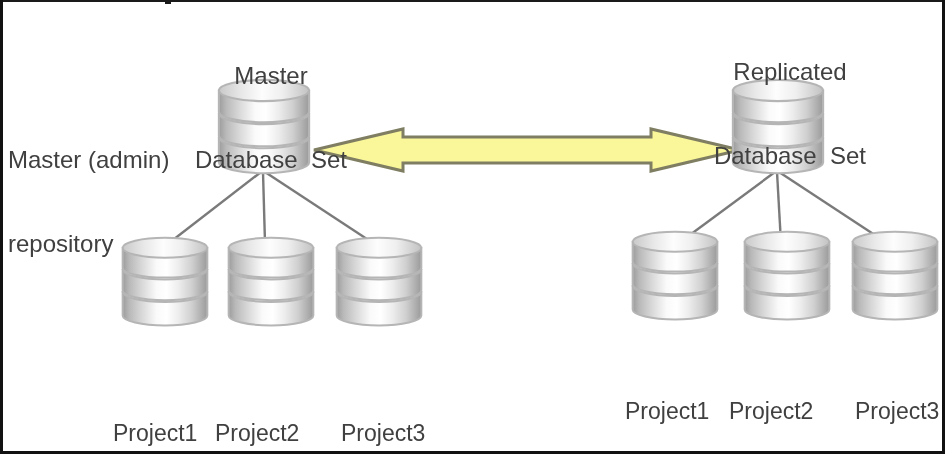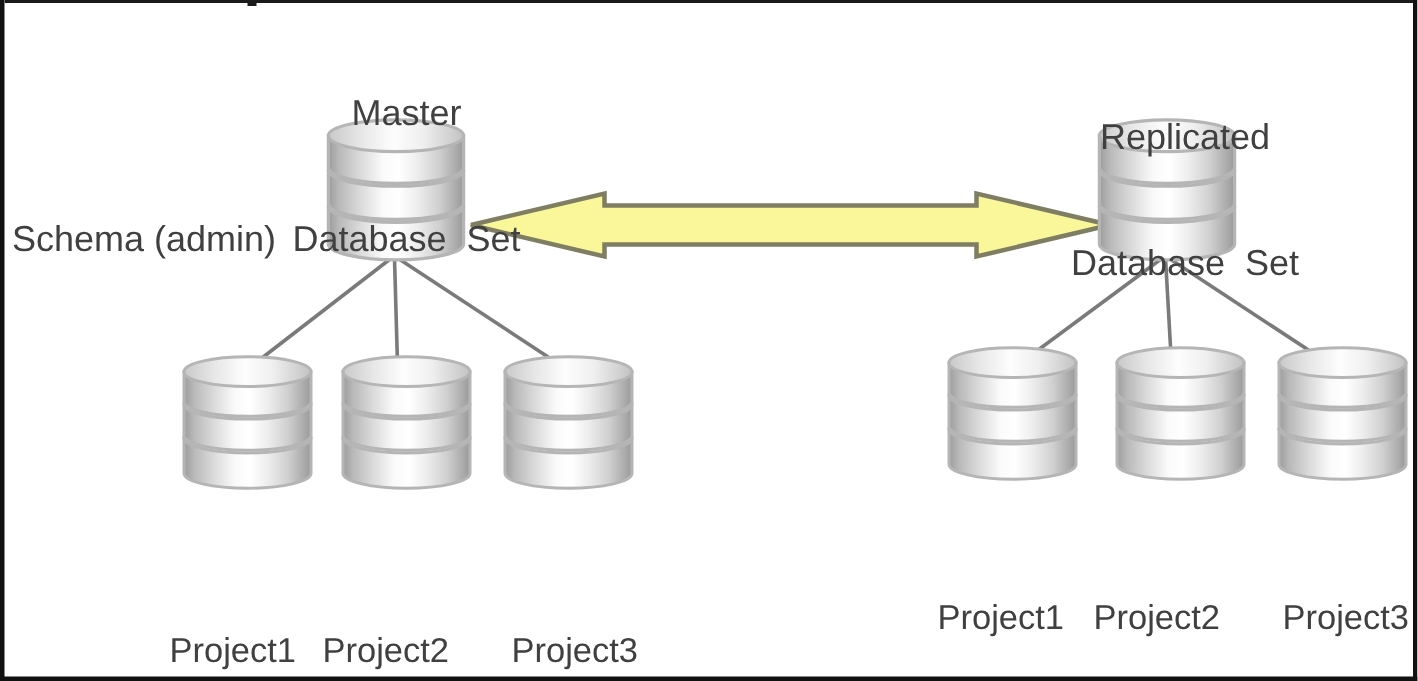--- a/index.html
+++ b/index.html
@@ -132,24 +132,25 @@
     <use href="#dbCylinder" x="738" y="230" width="92" height="94"></use>
     <use href="#dbCylinder" x="846" y="230" width="92" height="94"></use>
   </svg>
 
   <div class="label title-label" style="left:178px; top:6px; width:180px;">
     <div>Master</div>
     <div>Database  Set</div>
   </div>
 
   <div class="label" style="left:5px; top:90px;">
-    <div>Schema (admin)</div>
+    <div>Master (admin)</div>
+    <div>repository</div>
   </div>
 
-  <div class="label title-label" style="left:692px; top:22px; width:190px;">
+  <div class="label title-label" style="left:692px; top:2px; width:190px;">
     <div>Replicated</div>
     <div>Database  Set</div>
   </div>
 
 
   <div class="label proj-label" style="left:110px; top:366px;">
     <div>Project1</div>
     
   </div>
   <div class="label proj-label" style="left:212px; top:366px;">

